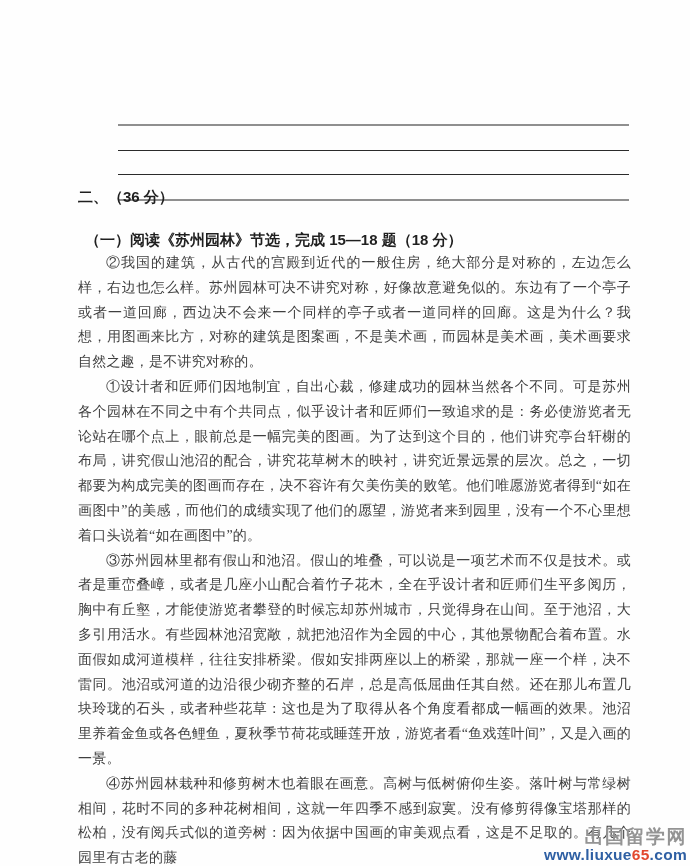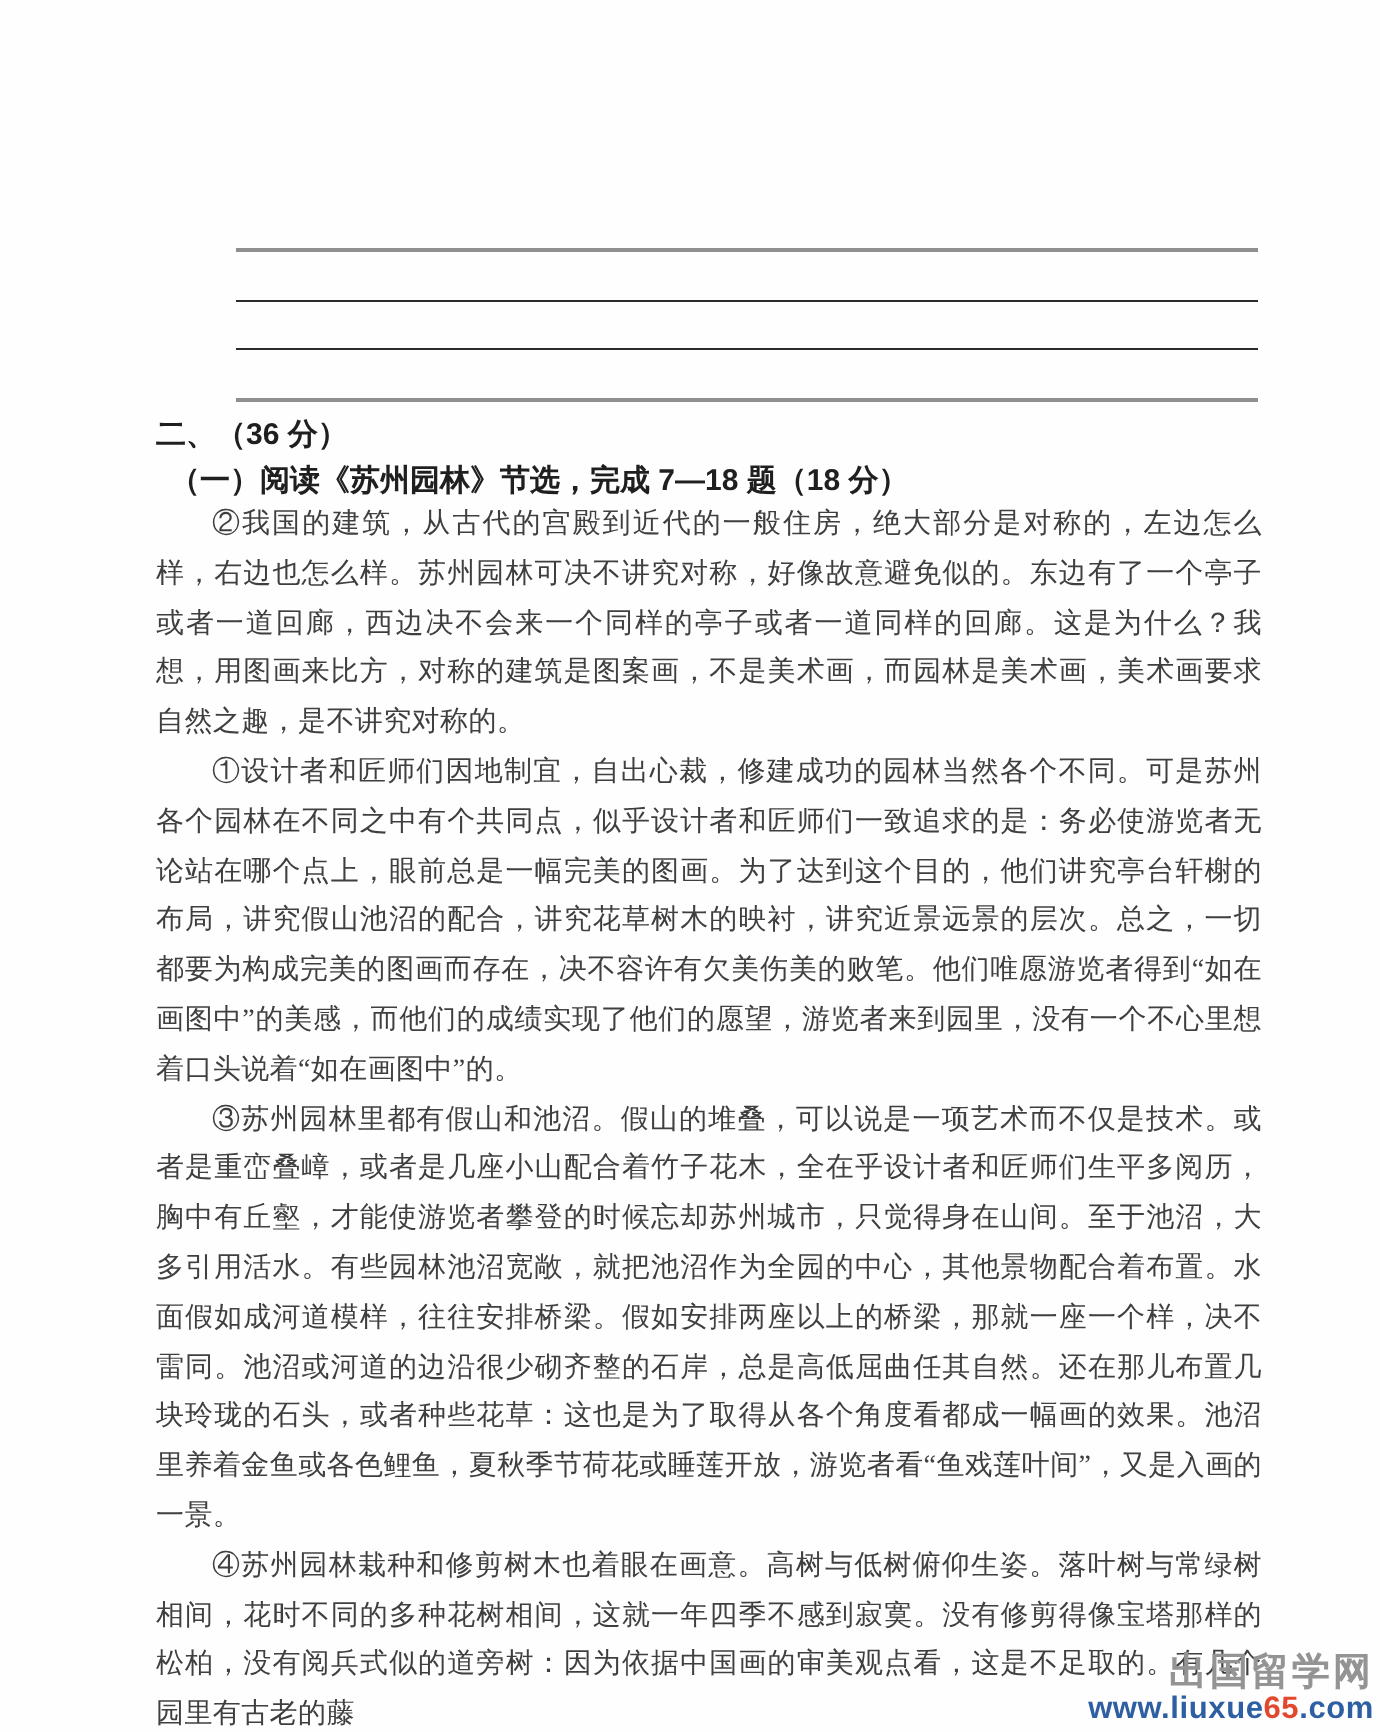--- a/index.html
+++ b/index.html
@@ -50,21 +50,21 @@
   }
   .ans-line.thick {
     border-top: 2.3px solid var(--rule-gray);
   }
   .ans-line.last {
     height: 0;
   }
   .sec-heading {
     position: absolute;
     left: 78px;
-    top: 208px;
+    top: 188px;
     font-family: "Liberation Sans", "DejaVu Sans", sans-serif;
     font-weight: bold;
     font-size: 15px;
     color: var(--heading-text);
   }
   .sub-heading {
     position: absolute;
     left: 85px;
     top: 231px;
     font-family: "Liberation Sans", "DejaVu Sans", sans-serif;
@@ -128,21 +128,21 @@
 
   <div class="answer-lines" id="answer-lines">
       <div class="ans-line thick"></div>
       <div class="ans-line"></div>
       <div class="ans-line"></div>
       <div class="ans-line thick last"></div>
     </div>
 
   <div class="sec-heading">二、（36 分）</div>
 
-  <div class="sub-heading">（一）阅读《苏州园林》节选，完成 7—18 题（18 分）</div>
+  <div class="sub-heading">（一）阅读《苏州园林》节选，完成 15—18 题（18 分）</div>
 
   <div class="reading" id="reading">
       <p>②我国的建筑，从古代的宫殿到近代的一般住房，绝大部分是对称的，左边怎么样，右边也怎么样。苏州园林可决不讲究对称，好像故意避免似的。东边有了一个亭子或者一道回廊，西边决不会来一个同样的亭子或者一道同样的回廊。这是为什么？我想，用图画来比方，对称的建筑是图案画，不是美术画，而园林是美术画，美术画要求自然之趣，是不讲究对称的。</p>
       <p>①设计者和匠师们因地制宜，自出心裁，修建成功的园林当然各个不同。可是苏州各个园林在不同之中有个共同点，似乎设计者和匠师们一致追求的是：务必使游览者无论站在哪个点上，眼前总是一幅完美的图画。为了达到这个目的，他们讲究亭台轩榭的布局，讲究假山池沼的配合，讲究花草树木的映衬，讲究近景远景的层次。总之，一切都要为构成完美的图画而存在，决不容许有欠美伤美的败笔。他们唯愿游览者得到“如在画图中”的美感，而他们的成绩实现了他们的愿望，游览者来到园里，没有一个不心里想着口头说着“如在画图中”的。</p>
       <p>③苏州园林里都有假山和池沼。假山的堆叠，可以说是一项艺术而不仅是技术。或者是重峦叠嶂，或者是几座小山配合着竹子花木，全在乎设计者和匠师们生平多阅历，胸中有丘壑，才能使游览者攀登的时候忘却苏州城市，只觉得身在山间。至于池沼，大多引用活水。有些园林池沼宽敞，就把池沼作为全园的中心，其他景物配合着布置。水面假如成河道模样，往往安排桥梁。假如安排两座以上的桥梁，那就一座一个样，决不雷同。池沼或河道的边沿很少砌齐整的石岸，总是高低屈曲任其自然。还在那儿布置几块玲珑的石头，或者种些花草：这也是为了取得从各个角度看都成一幅画的效果。池沼里养着金鱼或各色鲤鱼，夏秋季节荷花或睡莲开放，游览者看“鱼戏莲叶间”，又是入画的一景。</p>
       <p>④苏州园林栽种和修剪树木也着眼在画意。高树与低树俯仰生姿。落叶树与常绿树相间，花时不同的多种花树相间，这就一年四季不感到寂寞。没有修剪得像宝塔那样的松柏，没有阅兵式似的道旁树：因为依据中国画的审美观点看，这是不足取的。有几个园里有古老的藤</p>
     </div>
 
 
   <div class="watermark">

